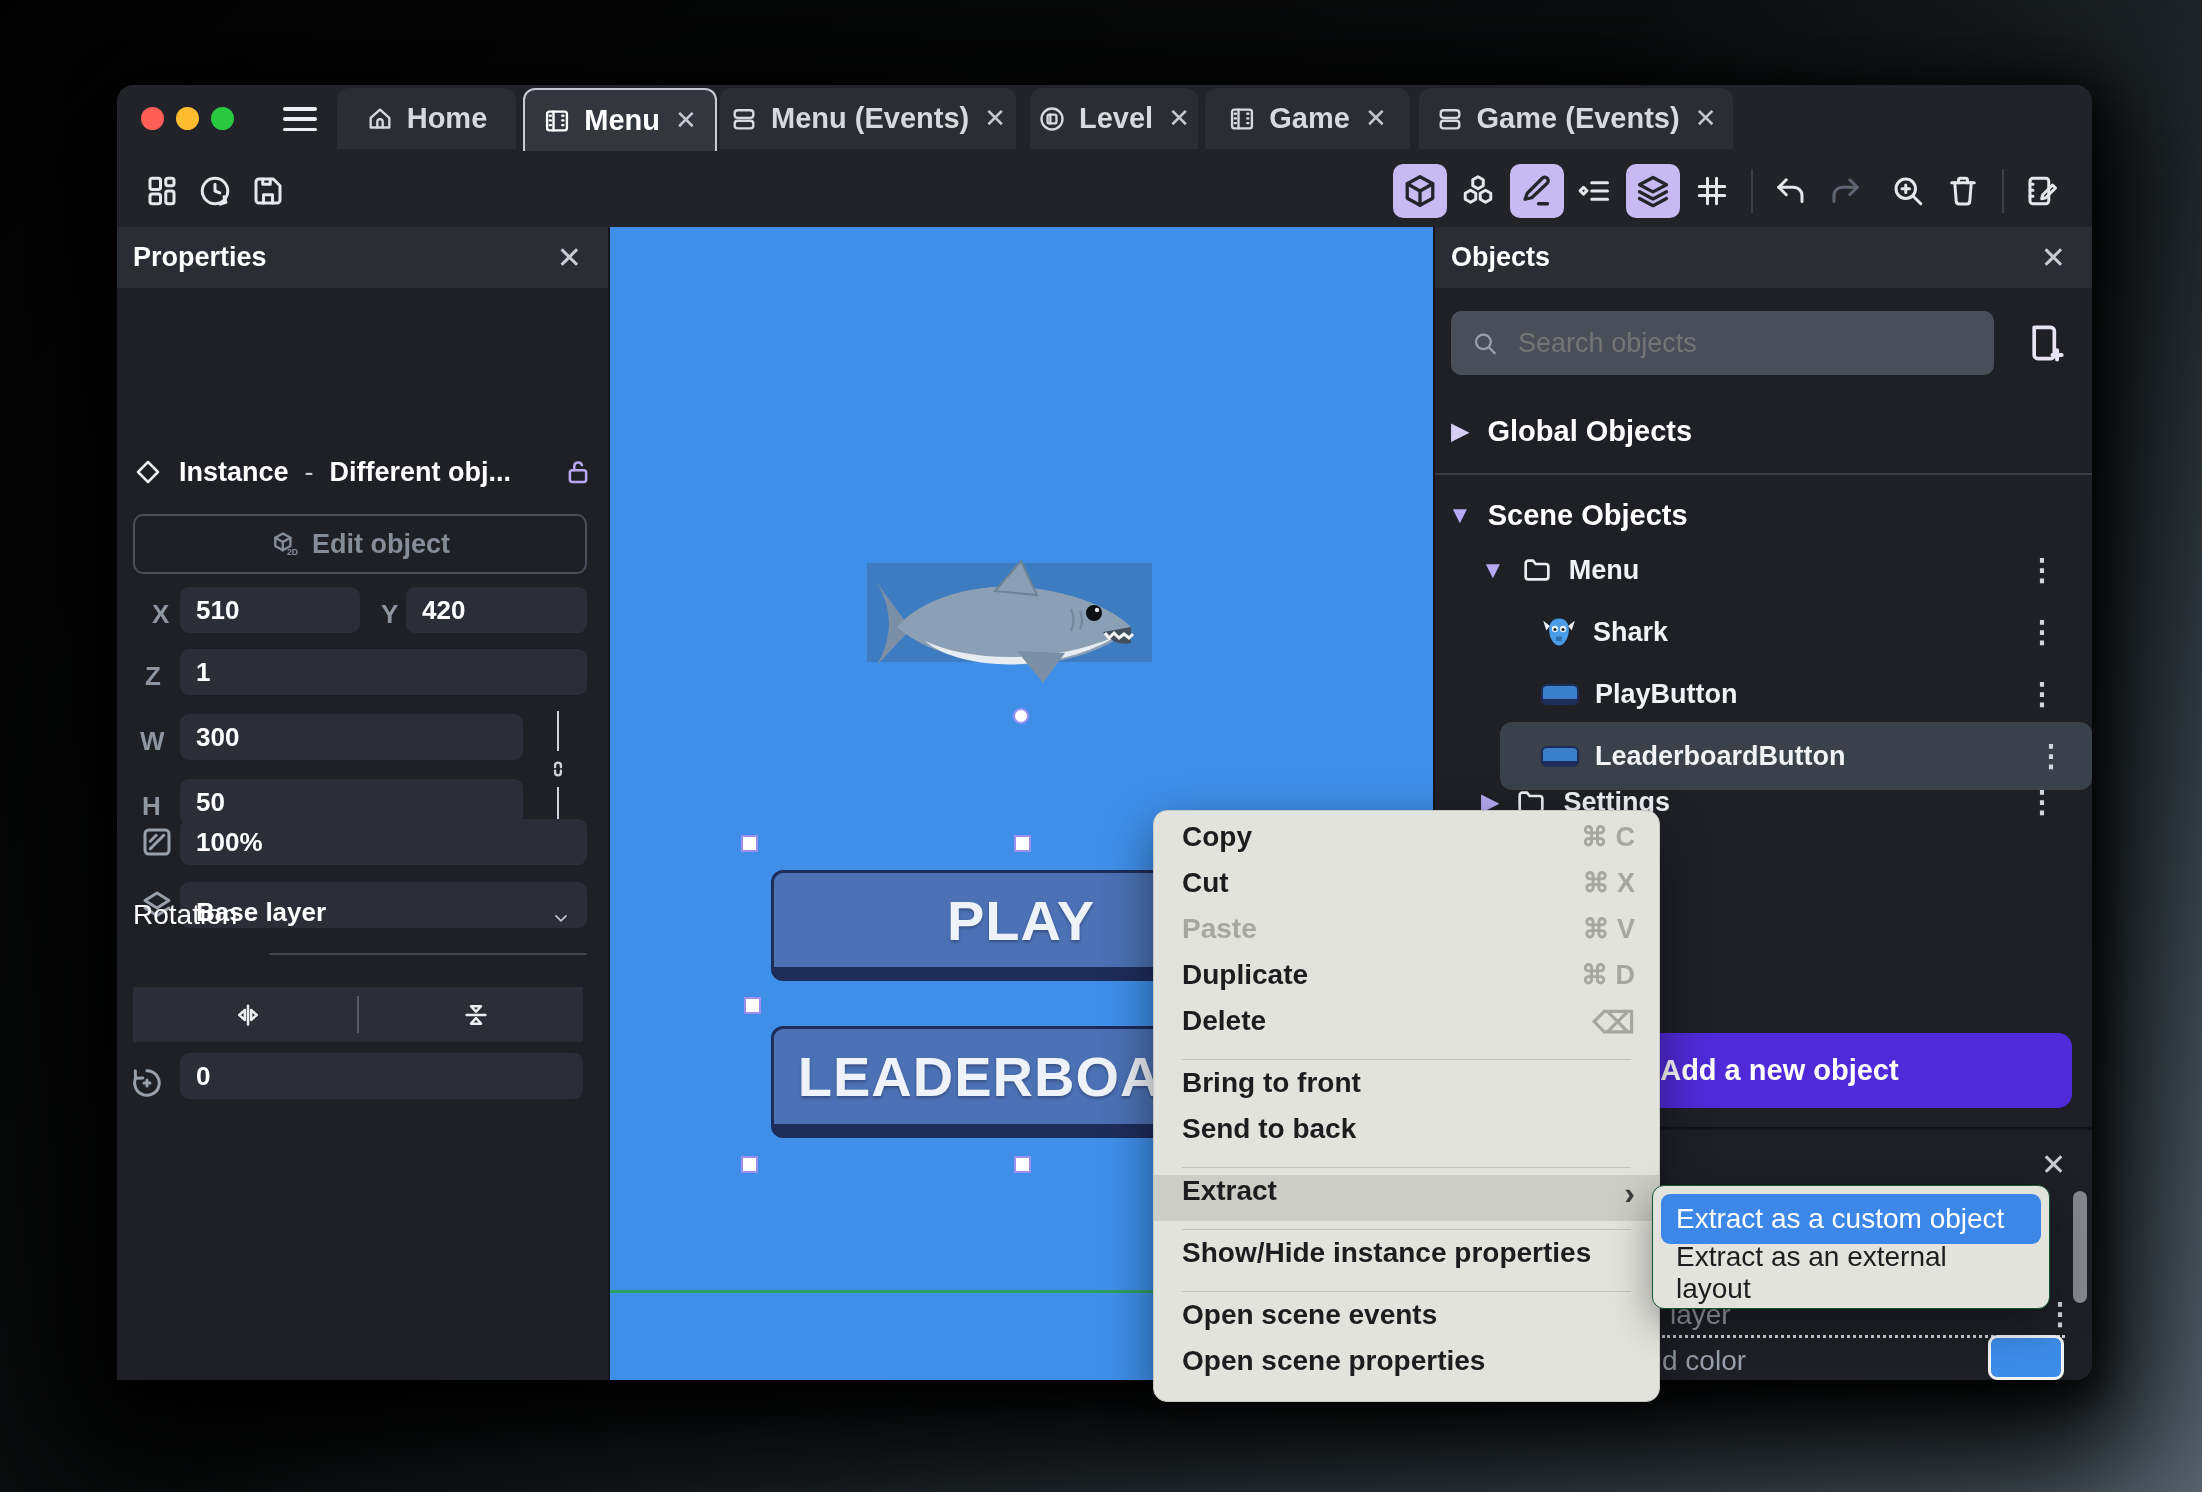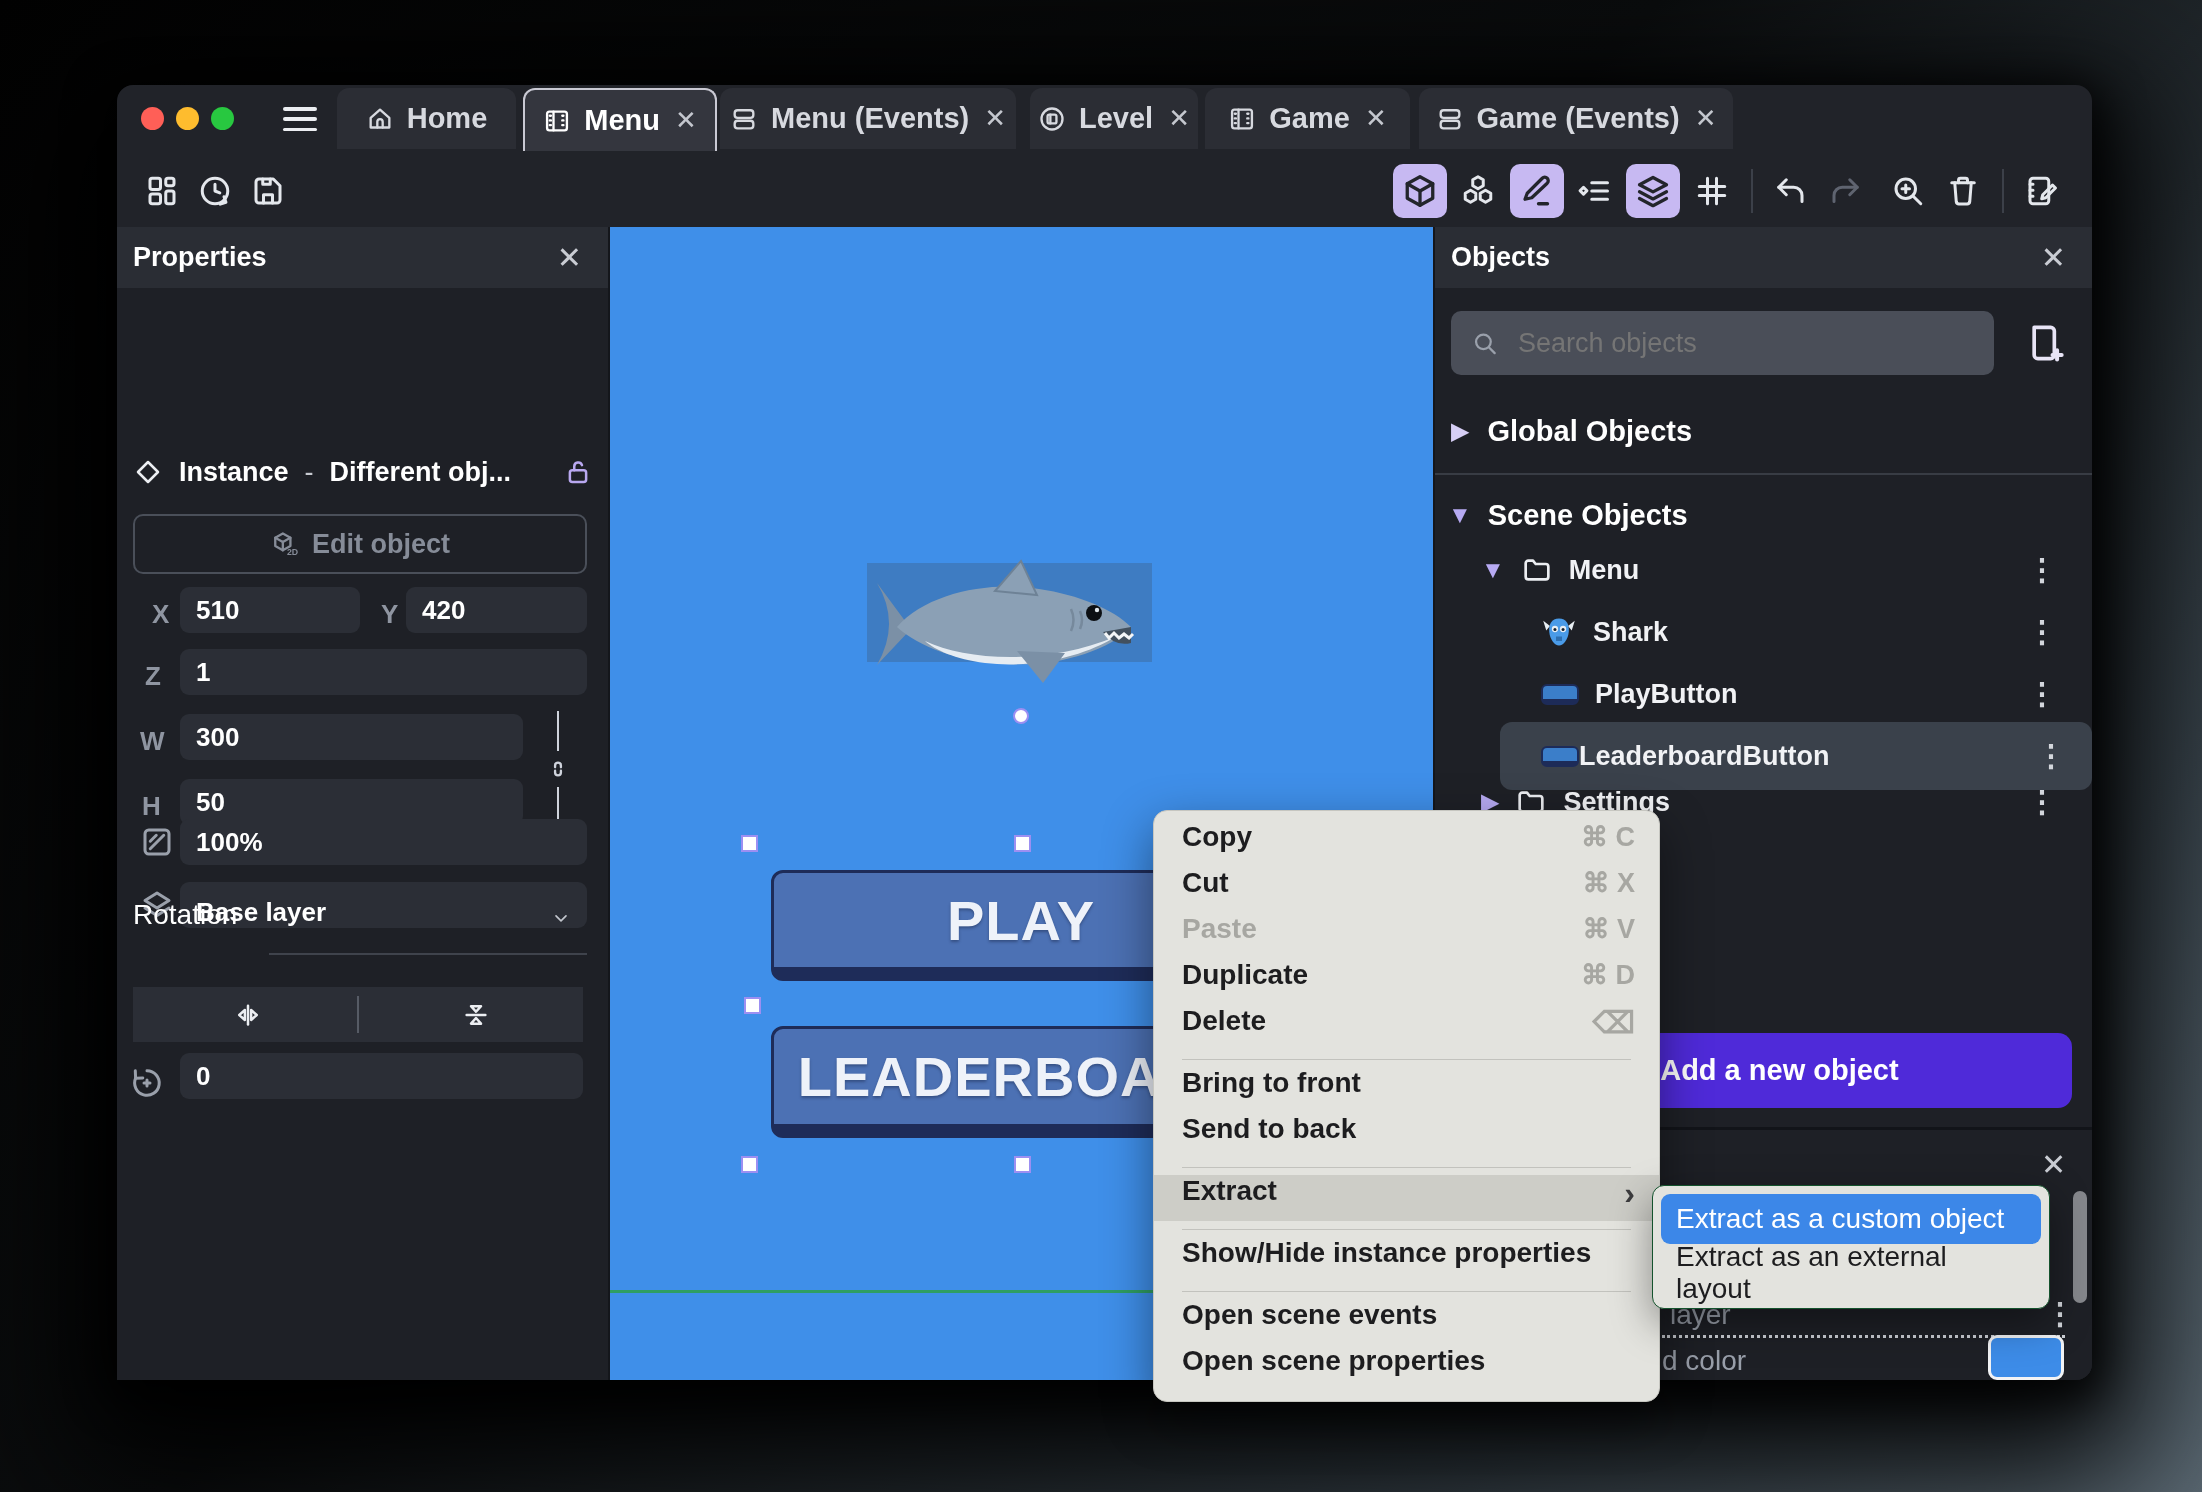--- a/index.html
+++ b/index.html
@@ -444,21 +444,21 @@
       <span class="treelabel" style="flex:1;">Shark</span>
       <span class="kebab" style="margin-right:14px;">⋮</span>
     </div>
 
     <div class="abs flex" style="left:106px;top:441px;width:530px;height:52px;gap:16px;">
       <span class="btnthumb"></span>
       <span class="treelabel" style="flex:1;">PlayButton</span>
       <span class="kebab" style="margin-right:14px;">⋮</span>
     </div>
 
-    <div class="abs flex" style="left:65px;top:495px;width:592px;height:68px;background:#3a414b;border-radius:12px;padding-left:41px;box-sizing:border-box;">
+    <div class="abs flex" style="left:65px;top:495px;width:592px;height:68px;background:#3a414b;border-radius:12px;padding-left:41px;gap:16px;box-sizing:border-box;">
       <span class="btnthumb"></span>
       <span class="treelabel" style="flex:1;">LeaderboardButton</span>
       <span class="kebab" style="margin-right:26px;">⋮</span>
     </div>
 
     <div class="abs flex" style="left:46px;top:549px;width:590px;height:52px;gap:16px;">
       <span class="chev">▶</span>
       <svg class="ico" style="width:32px;height:32px;color:#eceef2;" viewBox="0 0 24 24">
           <path d="M3.5 7 a2 2 0 0 1 2 -2 H9 l2 2.5 H18.5 a2 2 0 0 1 2 2 V17 a2 2 0 0 1 -2 2 H5.5 a2 2 0 0 1 -2 -2 Z"></path>
         </svg>

